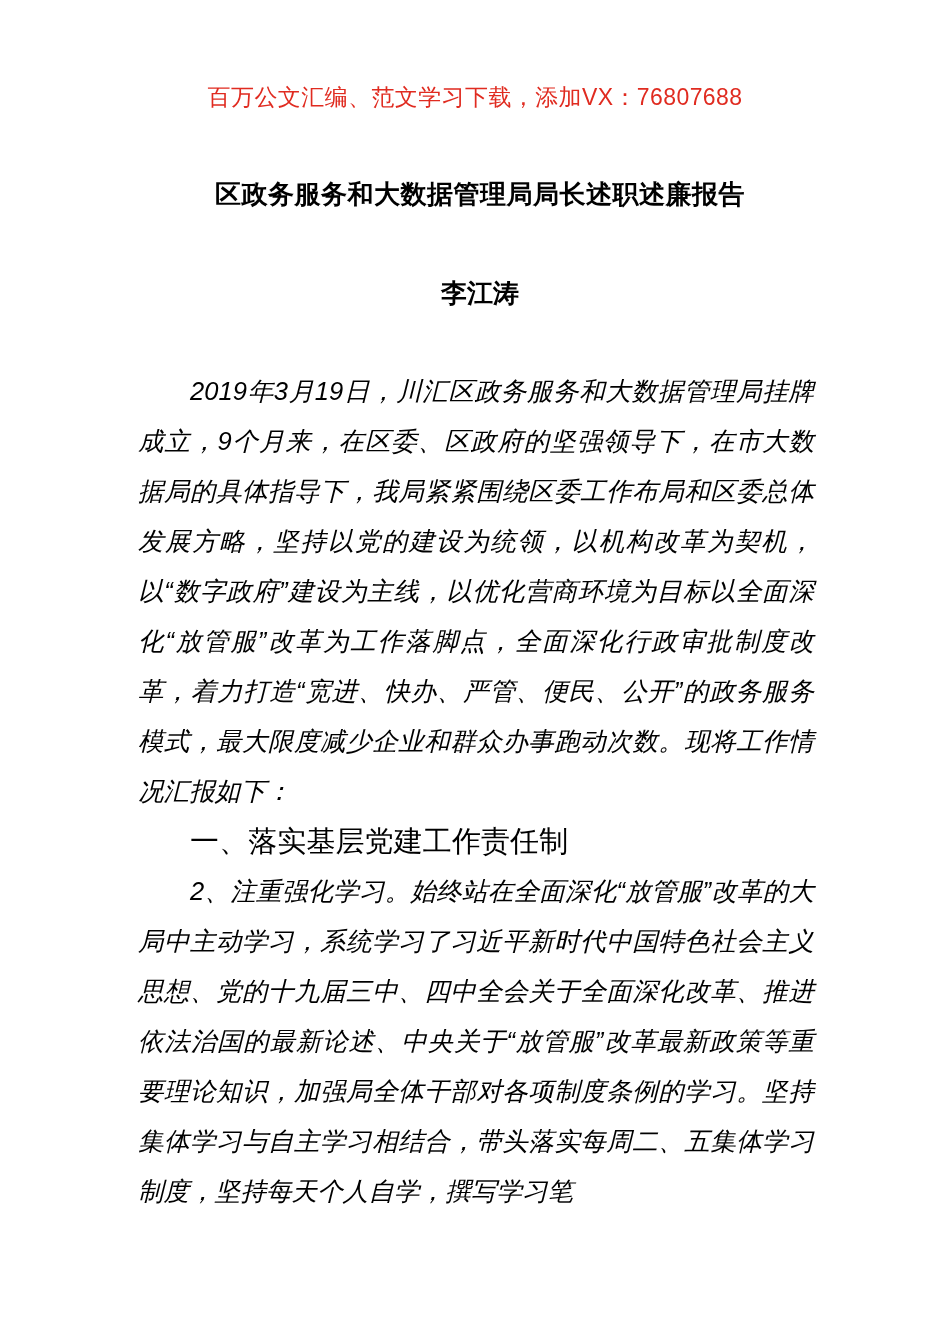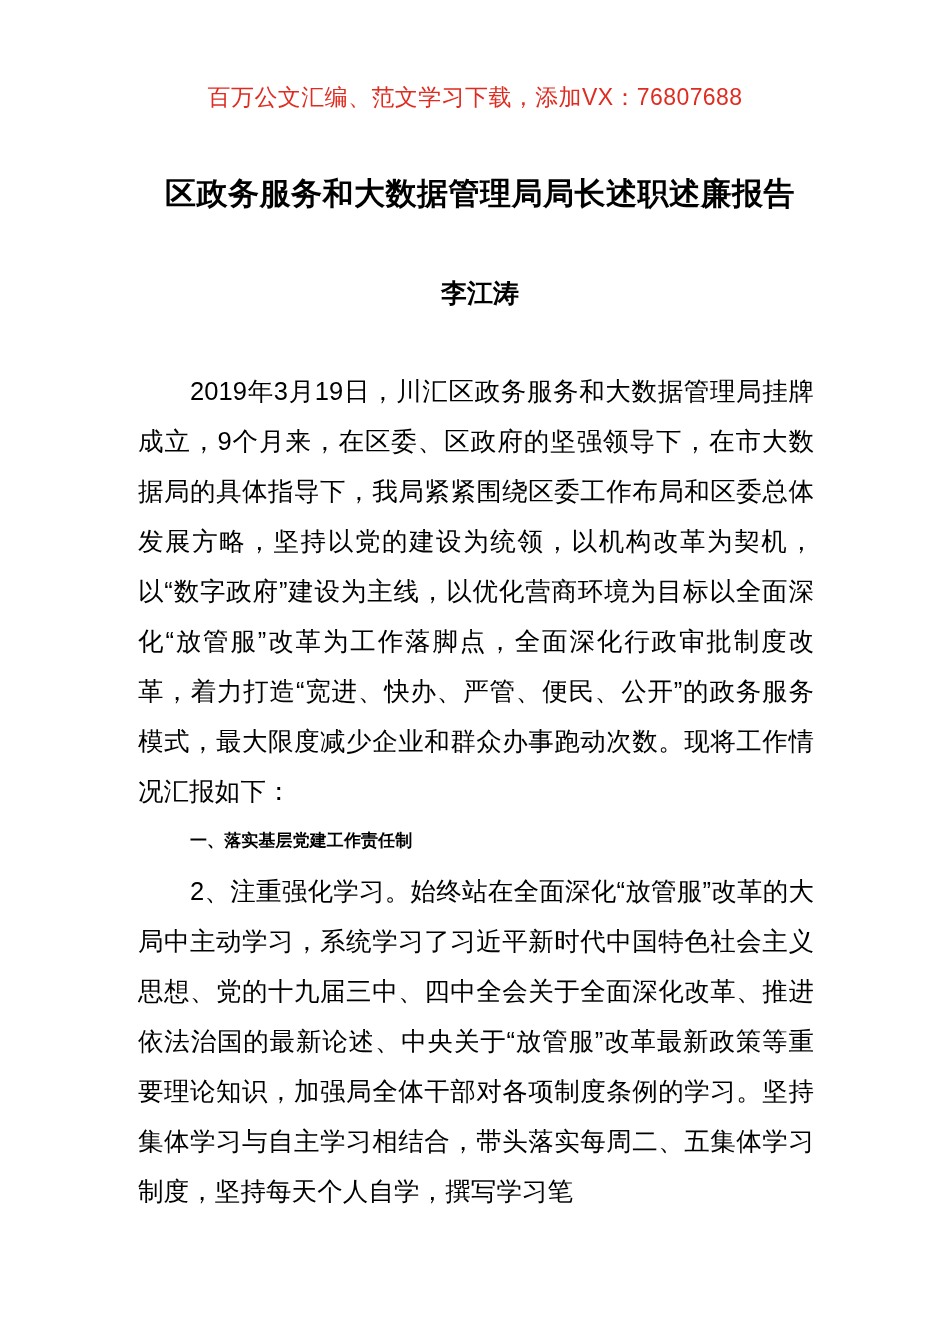--- a/index.html
+++ b/index.html
@@ -39,21 +39,21 @@
     white-space: nowrap;
   }
 
   
   .doc-title {
     position: absolute;
     top: 168px;
     left: 150px;
     width: 660px;
     text-align: center;
-    font-size: 31px;
+    font-size: 26px;
     line-height: 52px;
     font-weight: bold;
     letter-spacing: 0.5px;
   }
   .doc-author {
     position: absolute;
     top: 275px;
     left: 150px;
     width: 660px;
     text-align: center;
@@ -71,29 +71,30 @@
   }
   p.para {
     margin: 0;
     font-size: 25.5px;
     line-height: 50px;
     text-align: justify;
     text-justify: inter-character;
     text-align-last: left;
     letter-spacing: 0.1px;
     word-break: break-all;
+    font-style: italic;
   }
   p.para.indent {
     text-indent: 52px;
   }
   p.heading {
     margin: 0;
-    font-size: 17px;
+    font-size: 29px;
     line-height: 50px;
-    font-weight: bold;
+    font-weight: normal;
     text-indent: 52px;
     letter-spacing: 0.1px;
   }
 </style>
 </head>
 <body style="background: rgb(255, 255, 255); color: rgb(0, 0, 0);">
 
 <div class="page">
 
   <div class="promo-bar">

